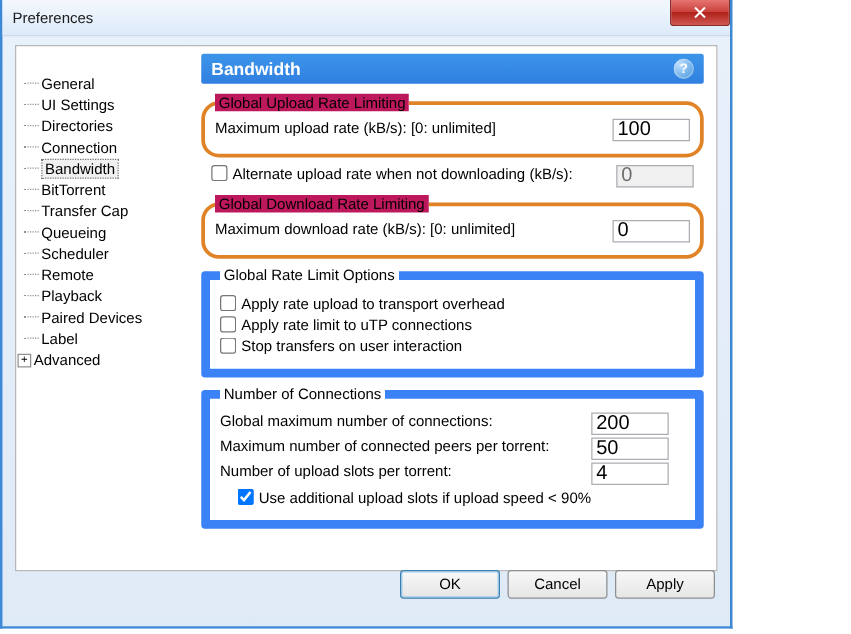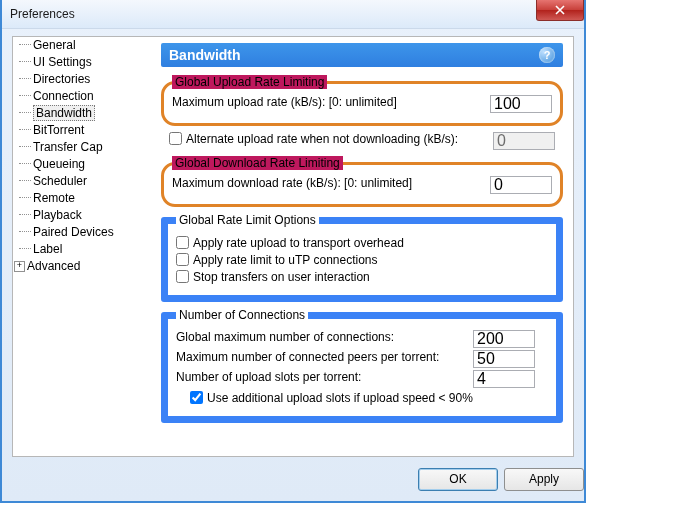--- a/index.html
+++ b/index.html
@@ -2,39 +2,39 @@
 <html><head>
 <meta charset="utf-8">
 <style>
   html,body{margin:0;padding:0;font-family:"Segoe UI",Tahoma,sans-serif;font-size:12px;color:#000;background:#fff}
   .window{width:586px;height:503px;border:2px solid #3e89d6;border-top:none;background:linear-gradient(#e9f1fb,#dfeaf7);position:relative;box-sizing:border-box}
   .titlebar{height:28px;background:linear-gradient(#f4f8fd,#dceaf9);display:flex;align-items:center;padding:0 0 0 8px;border-bottom:1px solid #cbd9ea;position:relative}
   .titlebar .title{font-size:12px;color:#1b1b1b}
   .close-btn{position:absolute;right:0;top:0;width:46px;height:20px;background:linear-gradient(#e67470,#c8403a 49%,#b1211b 50%,#cf5853);border:1px solid #8b2e2a;border-top:none;border-bottom-left-radius:3px;border-bottom-right-radius:3px;display:flex;align-items:center;justify-content:center;color:#fff;font-weight:bold}
   .close-btn svg{width:10px;height:10px}
   .client{position:absolute;left:10px;right:10px;top:36px;bottom:44px;background:#fff;border:1px solid #b7b7b7;display:flex}
-  .sidebar{width:138px;border-right:1px solid #fff;padding:0 4px;box-sizing:border-box;overflow:hidden}
+  .sidebar{width:138px;border-right:1px solid #fff;padding:22px 4px;box-sizing:border-box;overflow:hidden}
   .tree-item{display:flex;align-items:center;height:16px;margin-bottom:1px;padding-left:2px;white-space:nowrap}
   .tree-item .hline{width:12px;height:1px;border-top:1px dotted #919191;margin-right:2px;flex-shrink:0}
   .tree-item .exp{width:9px;height:9px;border:1px solid #919191;font-size:9px;line-height:7px;text-align:center;margin-left:-5px;margin-right:2px;background:#fff;flex-shrink:0}
   .tree-item.selected .lbl{background:#f0f0f0;border:1px dotted #7a7a7a;padding:0 2px}
   .content{flex:1;padding:6px 10px 6px 10px;overflow:hidden}
   .panel-header{background:linear-gradient(#3d95ea,#2f7fe0);color:#fff;font-weight:bold;font-size:14px;padding:4px 8px;border-radius:2px;display:flex;align-items:center;justify-content:space-between;margin-bottom:8px}
   .help-icon{width:16px;height:16px;border-radius:50%;background:radial-gradient(circle at 30% 30%,#bfe0ff,#3b8ed9);color:#fff;font-size:11px;font-weight:bold;display:flex;align-items:center;justify-content:center;box-shadow:inset 0 0 2px #fff}
   fieldset{border:7px solid #3b82f6;border-radius:3px;margin:0 0 6px 0;padding:6px 21px 8px 8px}
   legend{padding:0 3px;color:#000}
   .row{display:flex;align-items:flex-start;justify-content:space-between;margin:2px 0}
   .row .lbl{flex:1}
   .num-input{width:62px;height:18px;border:1px solid #abadb3;padding:1px 3px;font-family:inherit;font-size:16px;text-align:left;box-sizing:border-box}
   .num-input[disabled]{background:#f0f0f0;color:#6d6d6d}
   .chk{width:13px;height:13px;margin:0 4px 0 0;vertical-align:-2px}
   .chk-row{margin:3px 0}
   .highlight{border:3px solid #e08327;border-radius:14px;padding:4px 8px 8px 8px;margin:0 0 6px 0}
   .highlight legend{background:#be185d}
-  .footer{position:absolute;left:0;right:0;bottom:0;height:44px;display:flex;align-items:center;justify-content:flex-end;gap:6px}
+  .footer{position:absolute;left:0;right:0;bottom:12px;height:44px;display:flex;align-items:center;justify-content:flex-end;padding-right:12px;gap:6px}
   .btn{width:80px;height:23px;background:linear-gradient(#f8f8f8,#e6e6e6);border:1px solid #8e8f8f;border-radius:3px;font-family:inherit;font-size:12px;cursor:pointer}
   .btn.default{border-color:#3c7fb1;box-shadow:0 0 0 1px #a3cdec inset}
 </style>
 </head>
 <body>
 
 <div class="window">
   <div class="titlebar">
     <span class="title">Preferences</span>
     <div class="close-btn">
@@ -154,15 +154,16 @@
           <span class="lbl">Number of upload slots per torrent:</span>
           <input class="num-input" value="4" style="">
         </div>
         <div class="chk-row" style="padding-left:14px"><input type="checkbox" class="chk" checked="" style=""><span>Use additional upload slots if upload speed &lt; 90%</span></div>
       </fieldset>
     </div>
   </div>
 
   <div class="footer">
     <button class="btn default">OK</button>
+    <button class="btn">Cancel</button>
     <button class="btn">Apply</button>
   </div>
 </div>
 
 </body></html>

